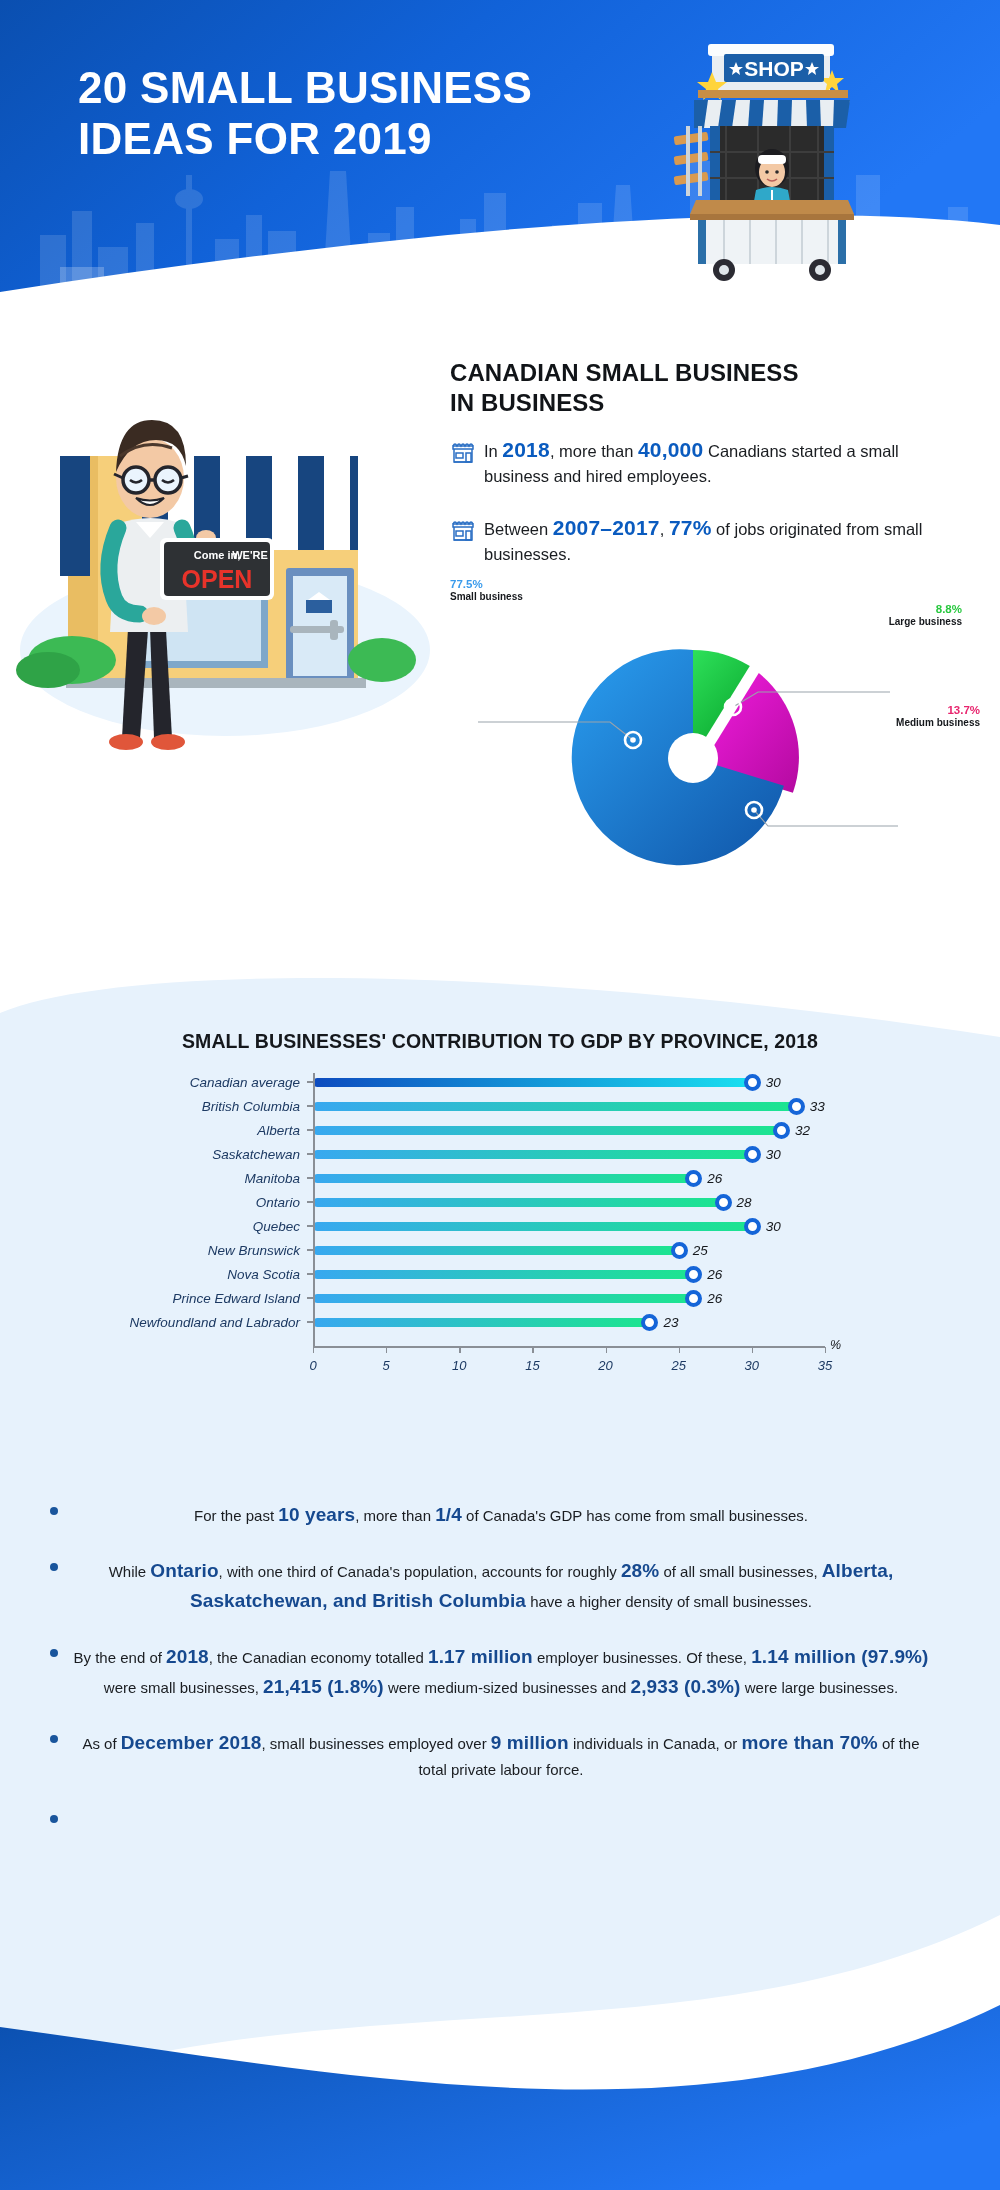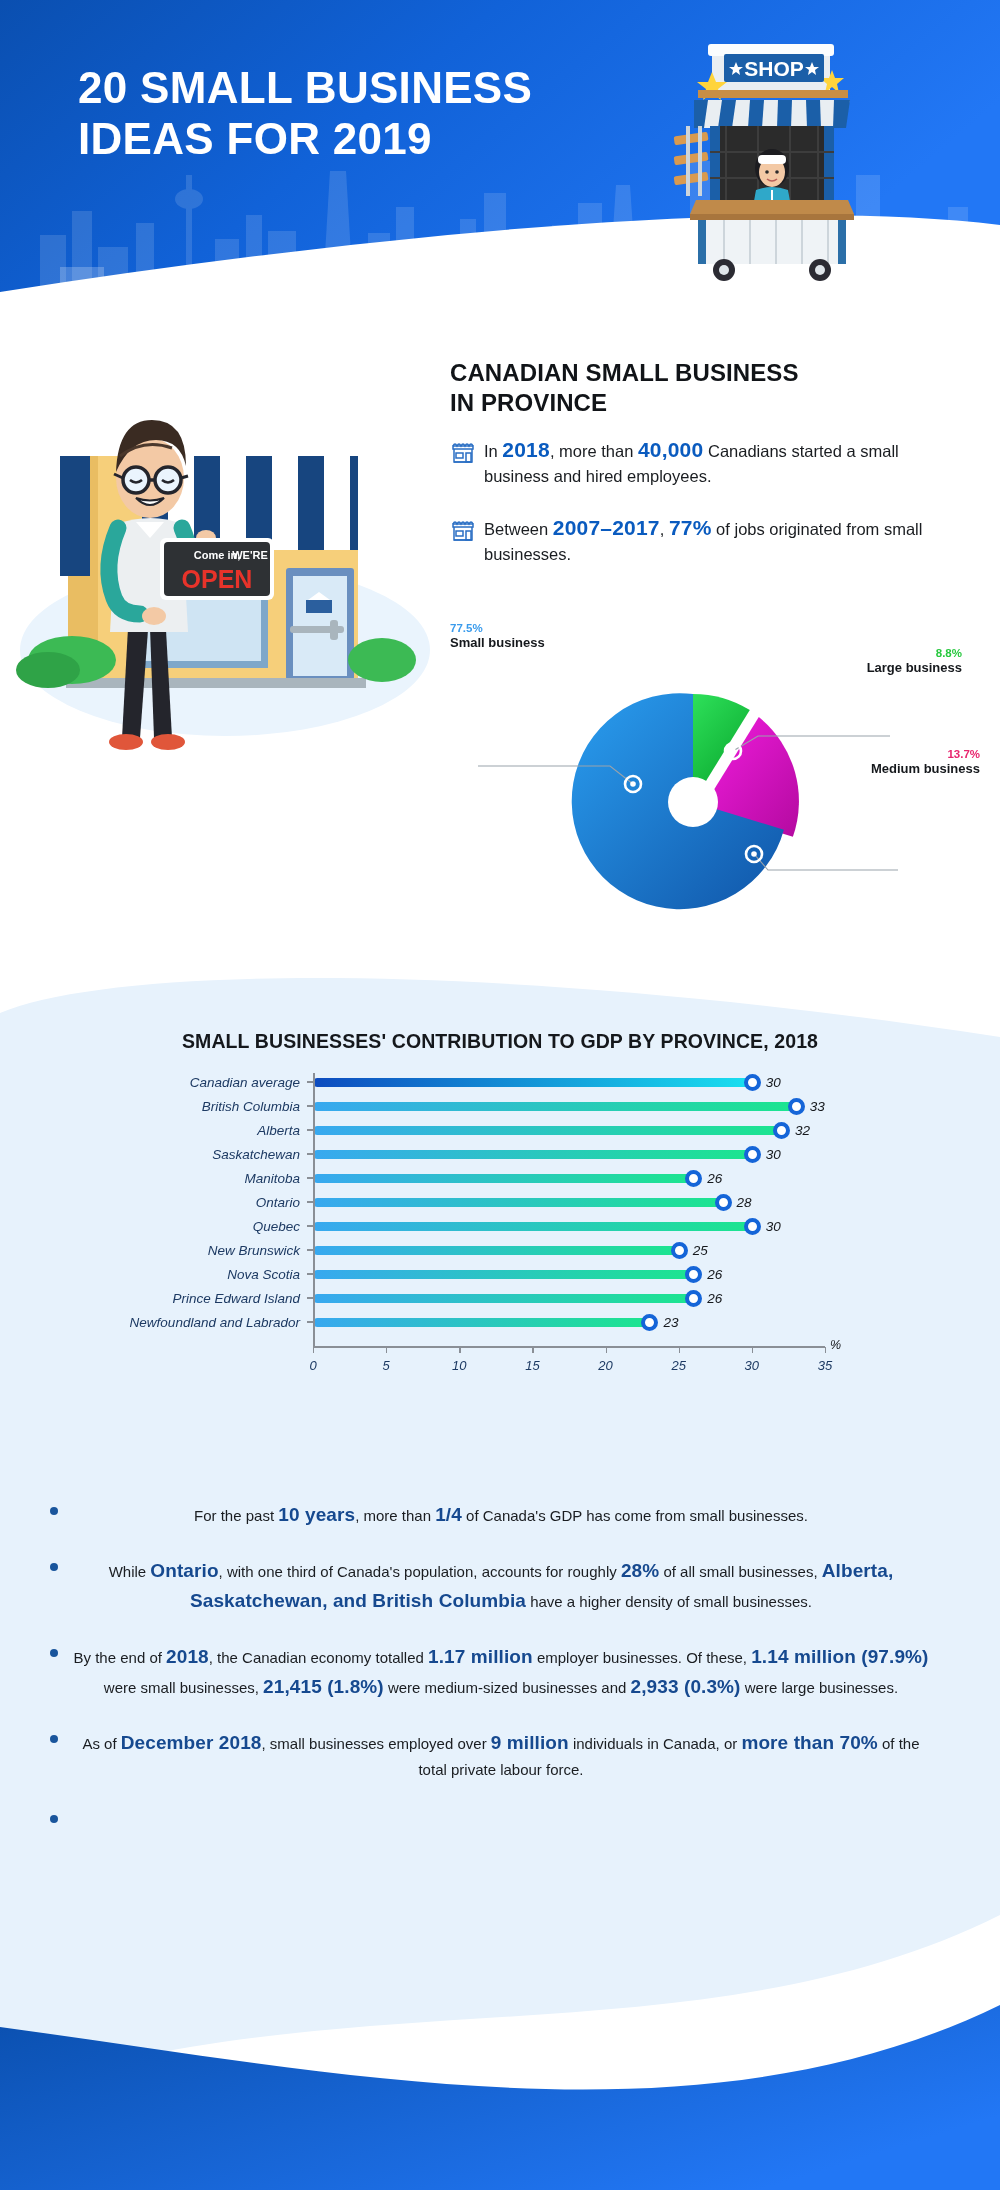--- a/index.html
+++ b/index.html
@@ -44,25 +44,25 @@
     letter-spacing: 0.1px;
   }
   .stat-row { position: absolute; left: 450px; width: 510px; display: flex; gap: 8px; align-items: flex-start; }
   .stat-row.r1 { top: 130px; }
   .stat-row.r2 { top: 208px; }
   .store-ico { flex: 0 0 auto; width: 26px; height: 26px; margin-top: 4px; }
   .stat-txt { font-size: 16.5px; color: #1a1d21; line-height: 1.42; }
   .stat-txt b { color: #0a5bbf; font-weight: 700; font-size: 21px; letter-spacing: 0.2px; }
 
   
-  .pie-wrap { position: absolute; left: 450px; top: 265px; width: 530px; height: 330px; margin-top: 44px; }
+  .pie-wrap { position: absolute; left: 450px; top: 265px; width: 530px; height: 330px; }
   .pie-svg { position: absolute; left: 0; top: 0; }
   .pie-lbl { position: absolute; font-size: 10.5px; line-height: 1.22; }
   .pie-lbl .pct { font-weight: 700; font-size: 11.5px; display: block; }
-  .pie-lbl .nm  { font-weight: 700; color: #15181c; font-size: 13px; display: block; text-align: right; }
+  .pie-lbl .nm  { font-weight: 700; color: #15181c; font-size: 10px; display: block; text-align: right; }
   .pie-lbl.small  { left: 0px;   top: 7px;  text-align: left; }
   .pie-lbl.large  { right: 18px; top: 32px; text-align: right; }
   .pie-lbl.medium { right: 0px;  top: 133px; text-align: right; }
 
   
   .lb-sec { position: absolute; left: 0; top: 905px; width: 1000px; height: 1285px; overflow: hidden; }
   .lb-bg  { position: absolute; left: 0; top: 0; width: 1000px; height: 1285px; }
 
   .chart-title {
     position: absolute; left: 0; top: 125px; width: 1000px; text-align: center;
@@ -328,21 +328,21 @@
         <rect x="150" y="178" width="114" height="62" rx="6" fill="#ffffff"></rect>
         <rect x="154" y="182" width="106" height="54" rx="4" fill="#2e3134"></rect>
         <text x="207" y="199" font-family="Liberation Sans, sans-serif" font-size="11" font-weight="700" fill="#ffffff" text-anchor="middle">Come in,</text>
         <text x="207" y="228" font-family="Liberation Sans, sans-serif" font-size="25" font-weight="700" fill="#e8332a" text-anchor="middle">OPEN</text>
       </g>
       <text x="240" y="199" font-family="Liberation Sans, sans-serif" font-size="11" font-weight="700" fill="#ffffff" text-anchor="middle">WE'RE</text>
     </svg>
 
     <h2 class="nums-head">
       <span>CANADIAN SMALL BUSINESS</span><br>
-      <span>IN PROVINCE</span>
+      <span>IN BUSINESS</span>
     </h2>
 
     <div class="stat-row r1">
       <svg class="store-ico" viewBox="0 0 26 26">
         <g fill="none" stroke="#2b6fc4" stroke-width="1.5">
           <path d="M3,7 h20 v3 h-20 z"></path>
           <path d="M3,7 q2,-4 4,0 q2,-4 4,0 q2,-4 4,0 q2,-4 4,0 q2,-4 4,0"></path>
           <path d="M4,10 v13 h18 v-13"></path>
           <rect x="6" y="14" width="7" height="5"></rect>
           <rect x="16" y="14" width="5" height="9"></rect>

